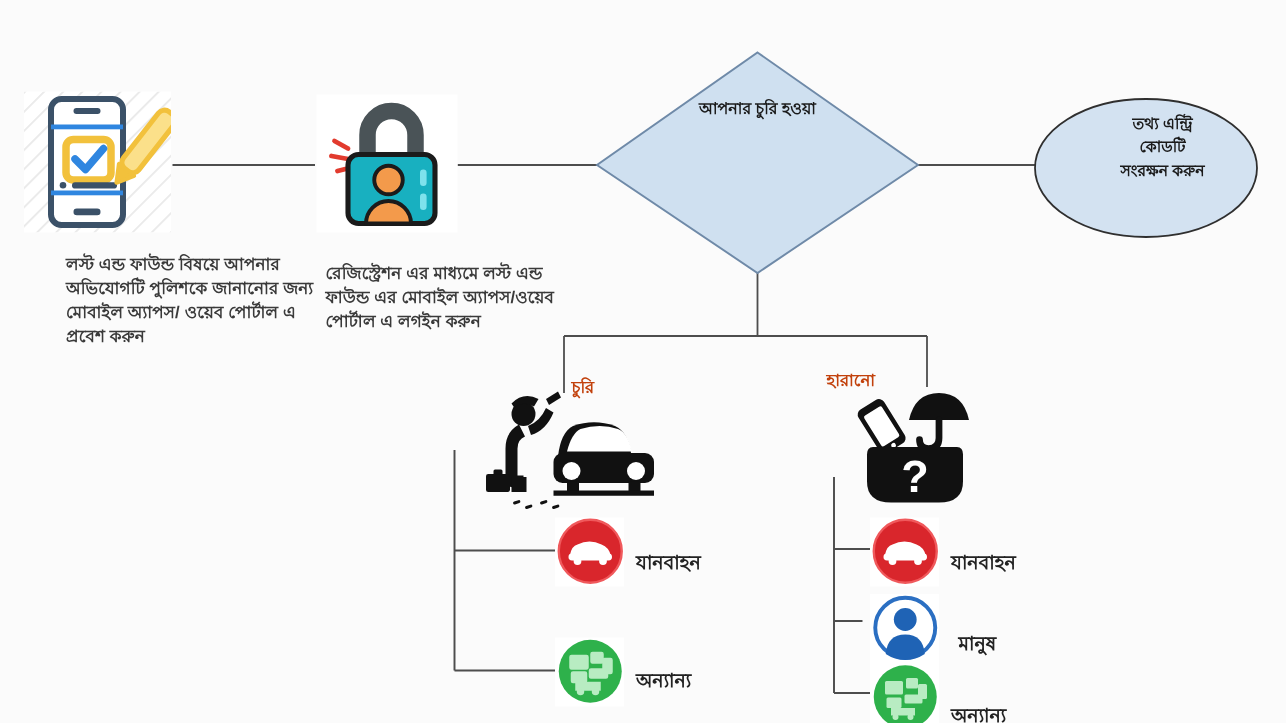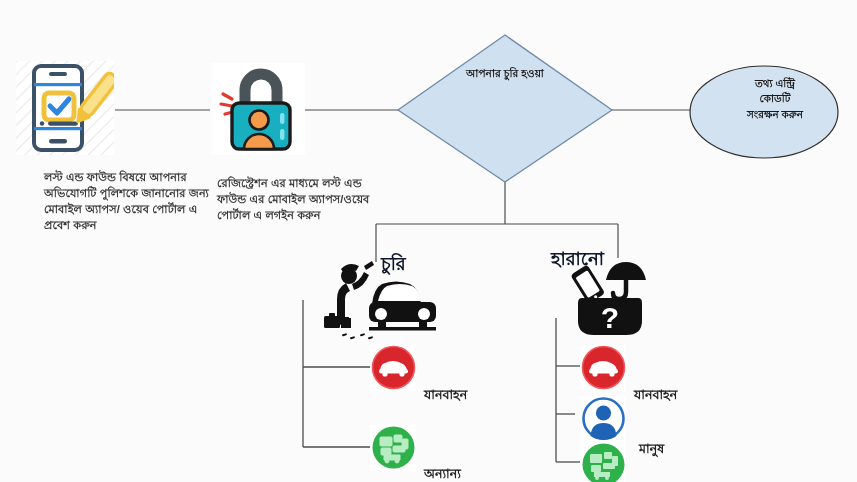--- a/index.html
+++ b/index.html
@@ -54,34 +54,33 @@
     text-align: center;
     font-size: 10.4px;
     line-height: 1.48;
     color: #1a1a1a;
     font-weight: 700;
   }
 
   
   .branch-head {
     position: absolute;
-    font-size: 18px;
+    font-size: 11px;
     font-weight: 800;
-    color: #0f172a;
+    color: #c2410c;
     white-space: nowrap;
   }
 
   
   .leaf-label {
     position: absolute;
     font-size: 12.6px;
     font-weight: 700;
     color: #222;
     white-space: nowrap;
-    margin-top: 20px;
   }
 
   
   .plate { position: absolute; background: #ffffff; }
 </style>
 </head>
 <body>
 
 <div id="canvas">
 

